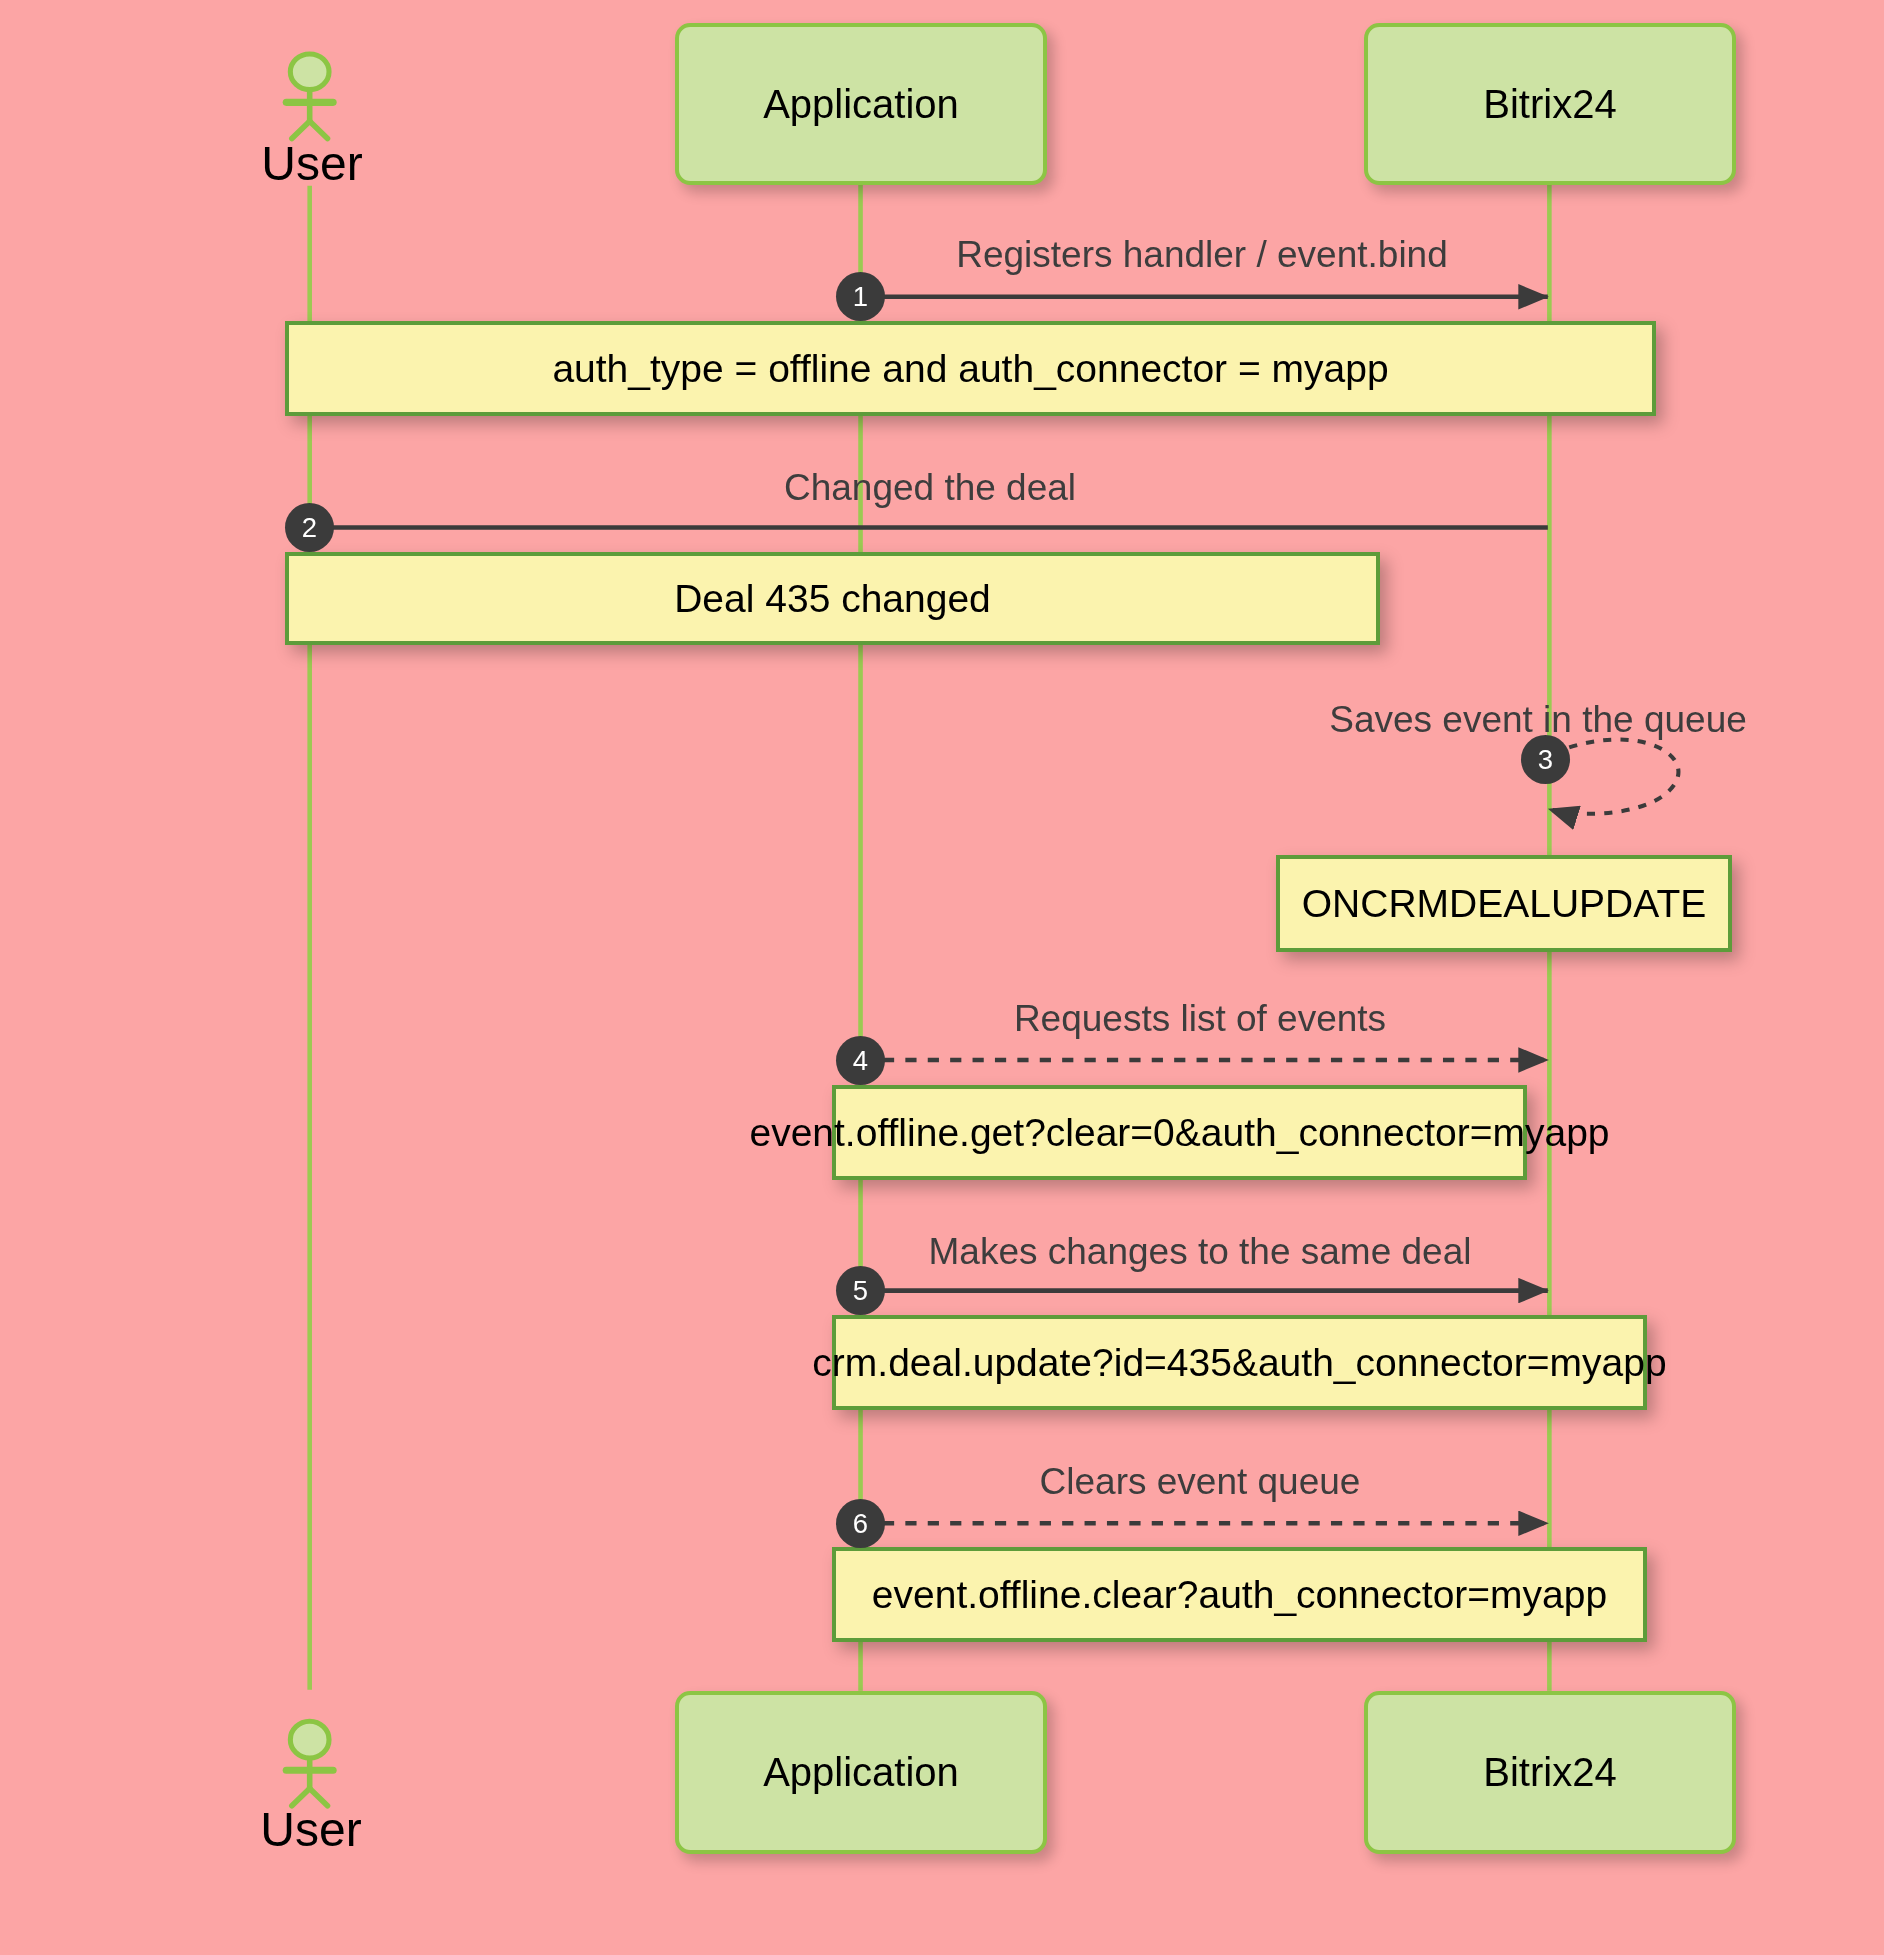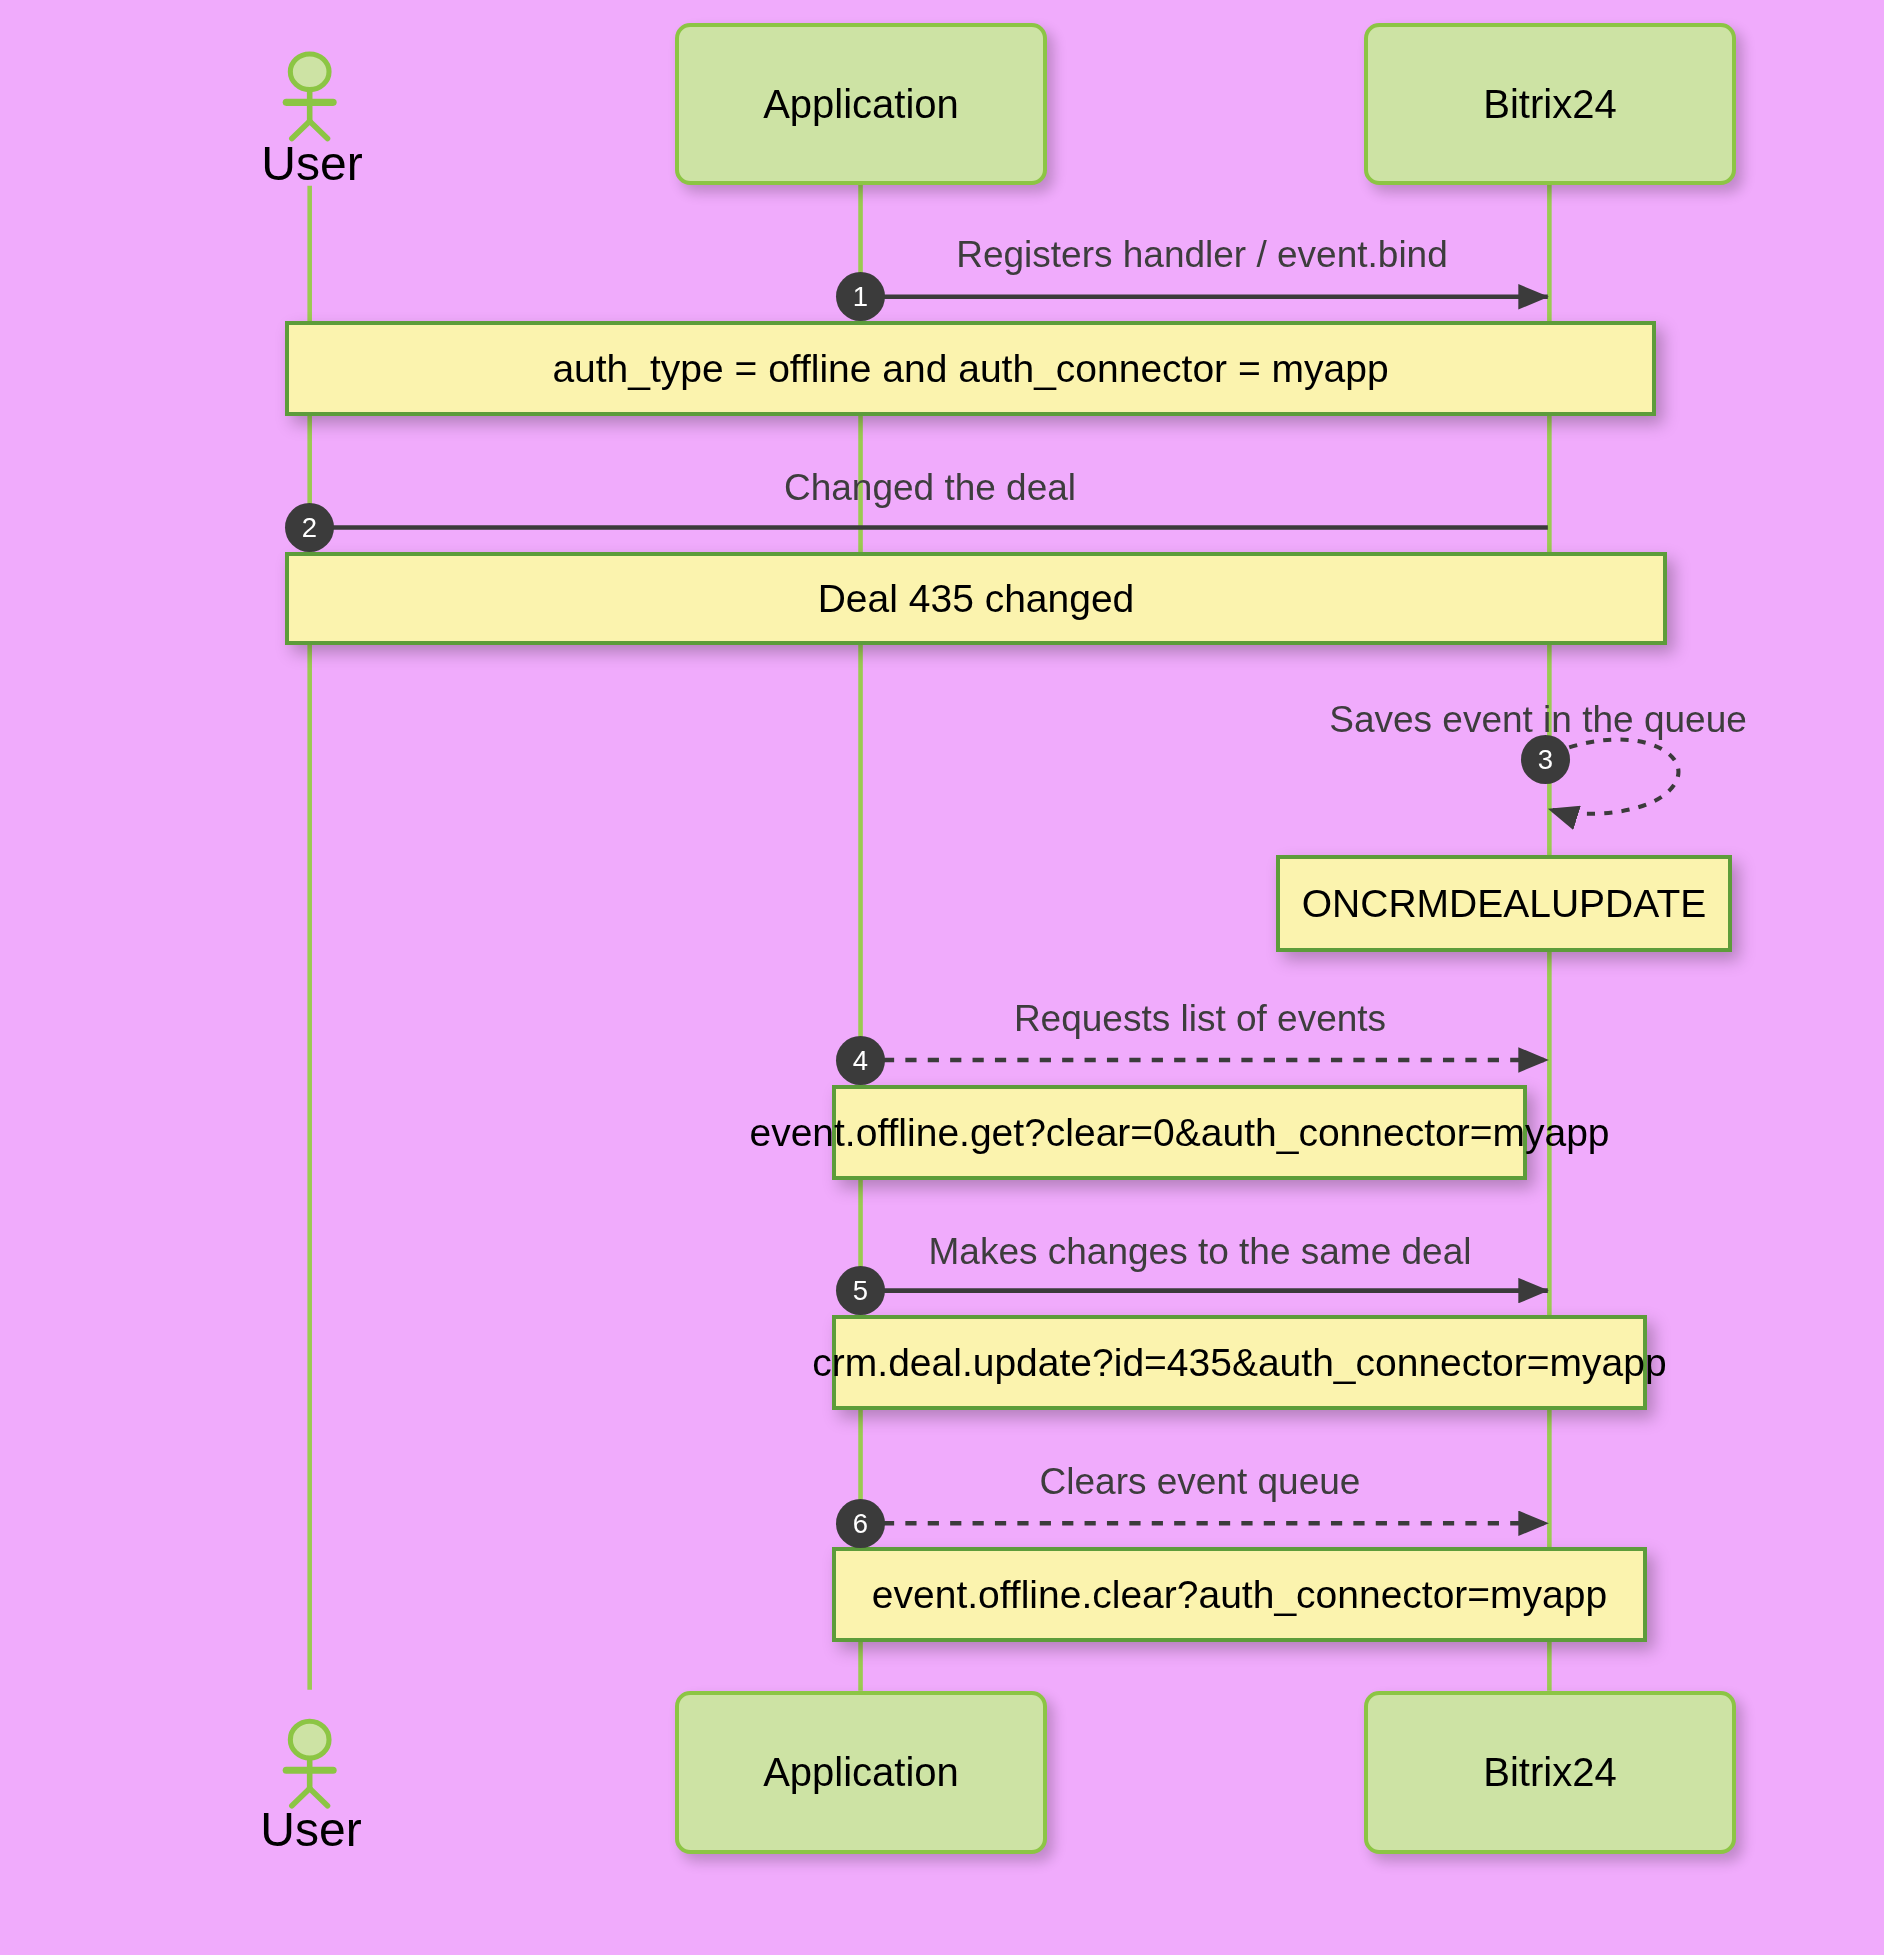--- a/index.html
+++ b/index.html
@@ -1,16 +1,16 @@
 <!DOCTYPE html>
 <html style="font-size:8.1px"><head>
 <meta charset="utf-8">
 <style>
   html,body{margin:0;padding:0;background:#ffffff;}
-  .canvas{position:relative;width:1884px;height:1955px;background:#f0abfc;overflow:hidden;
+  .canvas{position:relative;width:1884px;height:1955px;background:#fca5a5;overflow:hidden;
           font-family:"Liberation Sans","DejaVu Sans",sans-serif;}
   svg.layer{position:absolute;left:0;top:0;z-index:1;}
   .tbox{position:absolute;z-index:2;box-sizing:border-box;background:#cde3a4;border:4.1px solid #8cc544;
         border-radius:15.3px;display:flex;align-items:center;justify-content:center;
         font-size:40px;color:#000;box-shadow:6.1px 7.1px 13.2px rgba(0,0,0,0.20);}
   .note{position:absolute;z-index:2;box-sizing:border-box;background:#fbf3ae;border:4.1px solid #5d9c3a;
         display:flex;align-items:center;justify-content:center;font-size:39px;color:#000;
         white-space:nowrap;box-shadow:7.1px 8.1px 15.3px rgba(0,0,0,0.25);margin-left:40px;}
   .mlabel{position:absolute;z-index:3;transform:translateX(-50%);white-space:nowrap;
           font-size:37px;line-height:41px;color:#3d3d3d;}
@@ -69,21 +69,21 @@
     <span>Application</span>
   </div>
   <div class="tbox" style="left:1364px;top:1691px;width:372px;height:163px;">
     <span>Bitrix24</span>
   </div>
 
   <div class="ulabel" style="left:312px;top:143px;">User</div>
   <div class="ulabel" style="left:311px;top:1809px;">User</div>
 
   <div class="note" style="left:245px;top:321px;width:1371px;height:95px;">auth_type = offline and auth_connector = myapp</div>
-  <div class="note" style="left:245px;top:552px;width:1382px;height:93px;">Deal 435 changed</div>
+  <div class="note" style="left:245px;top:552px;width:1095px;height:93px;">Deal 435 changed</div>
   <div class="note" style="left:1236px;top:855px;width:456px;height:97px;">ONCRMDEALUPDATE</div>
   <div class="note" style="left:792px;top:1085px;width:695px;height:95px;">event.offline.get?clear=0&amp;auth_connector=myapp</div>
   <div class="note" style="left:792px;top:1315px;width:815px;height:95px;">crm.deal.update?id=435&amp;auth_connector=myapp</div>
   <div class="note" style="left:792px;top:1547px;width:815px;height:95px;">event.offline.clear?auth_connector=myapp</div>
 
   <div class="mlabel" style="left:1202px;top:234px;">Registers handler / event.bind</div>
   <div class="mlabel" style="left:930px;top:467px;">Changed the deal</div>
   <div class="mlabel" style="left:1538px;top:699px;">Saves event in the queue</div>
   <div class="mlabel" style="left:1200px;top:998px;">Requests list of events</div>
   <div class="mlabel" style="left:1200px;top:1231px;">Makes changes to the same deal</div>

